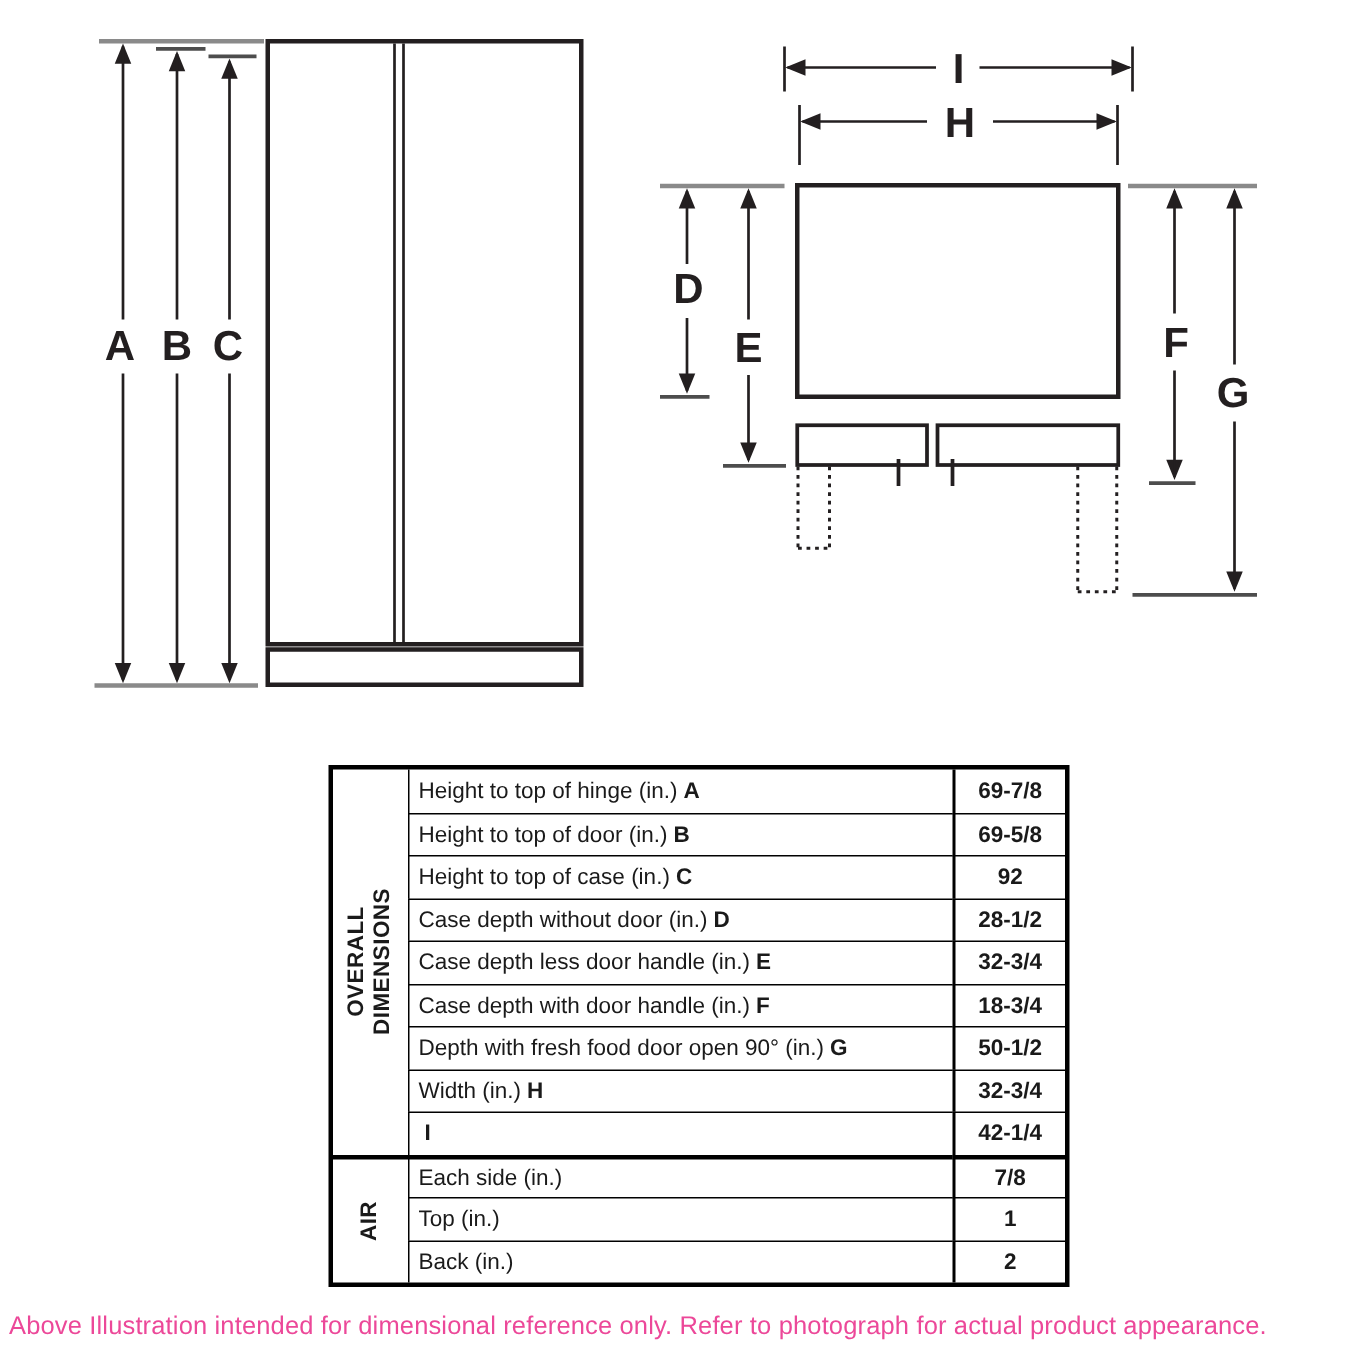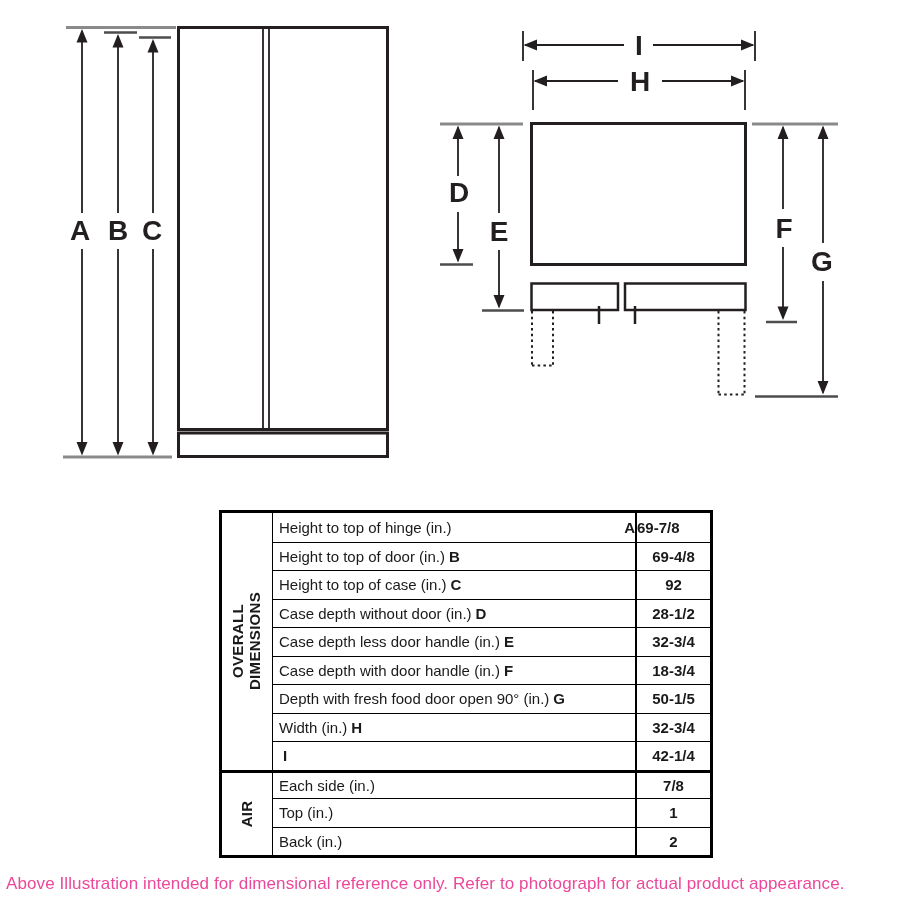--- a/index.html
+++ b/index.html
@@ -19,21 +19,21 @@
   .tbl{position:absolute;left:219px;top:510px;width:494px;height:348px;
        border:3px solid #000;box-sizing:border-box;display:grid;
        grid-template-columns:50px 1fr 75px;grid-auto-rows:28.5px;
        background:#fff;color:#1a1a1a;}
   .lab{grid-column:2;border-left:1.5px solid #000;border-top:1.5px solid #000;
        display:flex;align-items:center;padding-left:6px;font-size:15px;
        white-space:nowrap;overflow:hidden;}
   .val{grid-column:3;border-left:2.5px solid #000;border-top:1.5px solid #000;
        display:flex;align-items:center;justify-content:center;
        font-size:15px;font-weight:700;}
-  .r1{border-top:none;justify-content:space-between;}
+  .r1{border-top:none;}
   .sec{border-top:3px solid #000 !important;}
   .ghead{grid-column:1;position:relative;}
   .vtxt{position:absolute;left:50%;top:50%;
         transform:translate(-50%,-50%) rotate(-90deg);
         font-weight:700;font-size:15px;text-align:center;line-height:1.12;
         letter-spacing:0.3px;white-space:nowrap;}
   .ltr{font-weight:700;margin-left:4px;}
   .note{position:absolute;left:6px;top:874px;font-size:17px;color:#ec4899;
         letter-spacing:0.1px;white-space:nowrap;}
 </style>
@@ -174,21 +174,21 @@
     <div class="lab r1" style="grid-row:1">
         <span>Height to top of hinge (in.)</span>
         <span class="ltr">A</span>
       </div>
     <div class="val r1" style="grid-row:1">69-7/8</div>
 
     <div class="lab" style="grid-row:2">
         <span>Height to top of door (in.)</span>
         <span class="ltr">B</span>
       </div>
-    <div class="val" style="grid-row:2">69-4/8</div>
+    <div class="val" style="grid-row:2">69-5/8</div>
 
     <div class="lab" style="grid-row:3">
         <span>Height to top of case (in.)</span>
         <span class="ltr">C</span>
       </div>
     <div class="val" style="grid-row:3">92</div>
 
     <div class="lab" style="grid-row:4">
         <span>Case depth without door (in.)</span>
         <span class="ltr">D</span>
@@ -204,21 +204,21 @@
     <div class="lab" style="grid-row:6">
         <span>Case depth with door handle (in.)</span>
         <span class="ltr">F</span>
       </div>
     <div class="val" style="grid-row:6">18-3/4</div>
 
     <div class="lab" style="grid-row:7">
         <span>Depth with fresh food door open 90° (in.)</span>
         <span class="ltr">G</span>
       </div>
-    <div class="val" style="grid-row:7">50-1/5</div>
+    <div class="val" style="grid-row:7">50-1/2</div>
 
     <div class="lab" style="grid-row:8">
         <span>Width (in.)</span>
         <span class="ltr">H</span>
       </div>
     <div class="val" style="grid-row:8">32-3/4</div>
 
     <div class="lab" style="grid-row:9">
         <span class="ltr">I</span>
       </div>

